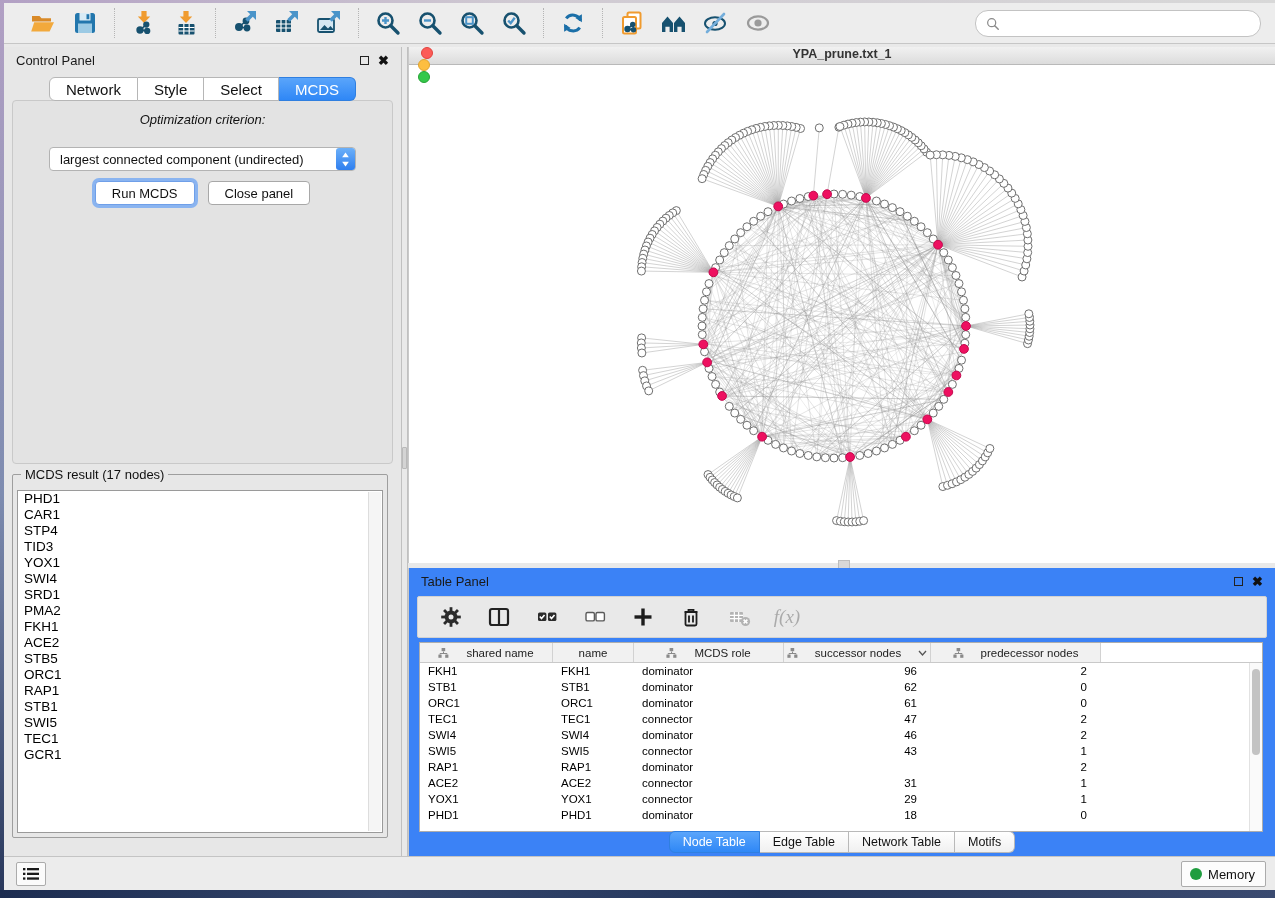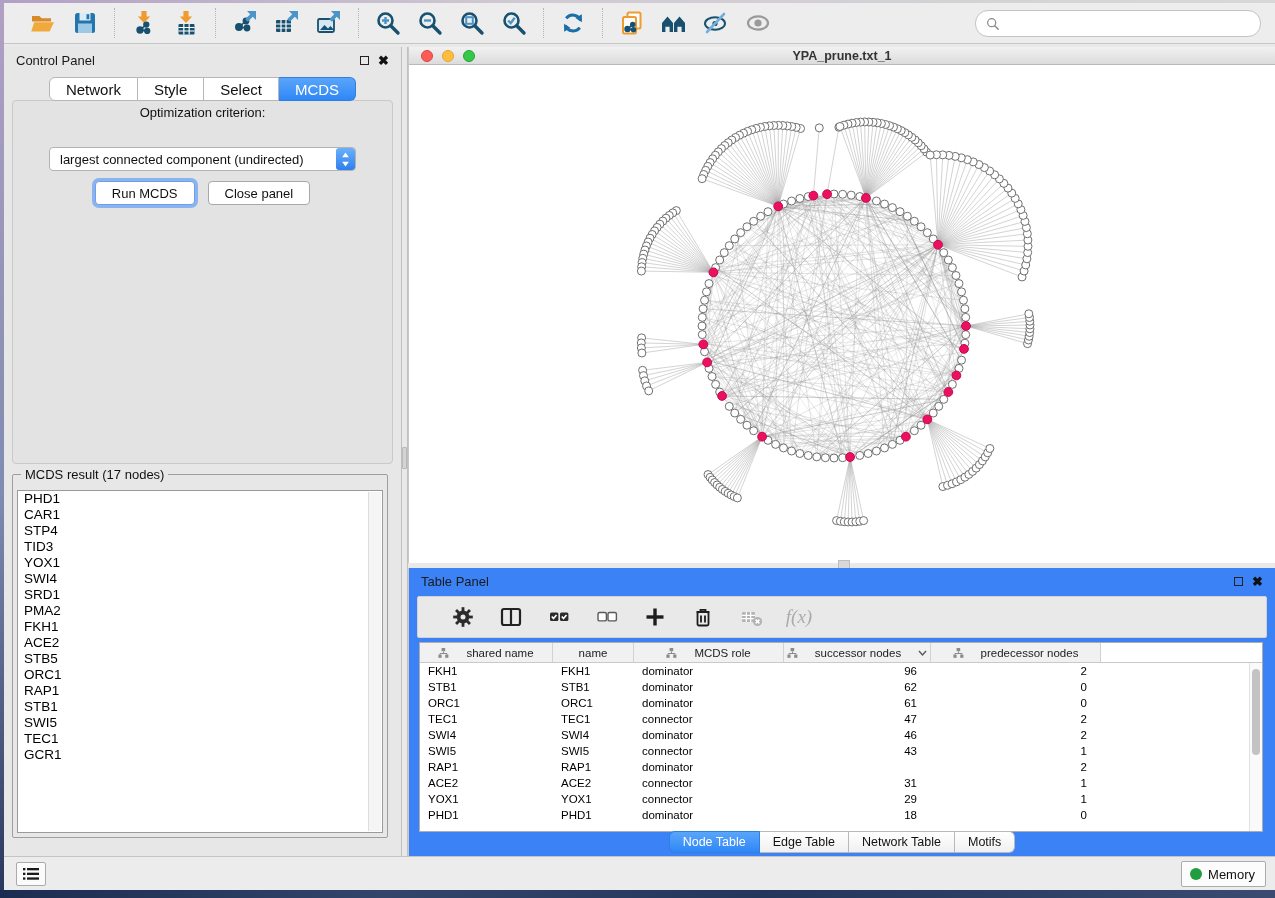--- a/index.html
+++ b/index.html
@@ -35,21 +35,21 @@
   
   .control-panel { position:absolute; left:0; top:44px; width:397px; bottom:34px; background:#e7e7e7; }
   .seg-tabs { position:absolute; top:30px; left:0; right:0; display:flex; justify-content:center; z-index:2; }
   .seg-tab { height:24px; padding:0 16px; display:flex; align-items:center; font-size:15px; background:#fff;
     border:1px solid #b6b6b6; border-left:none; cursor:pointer; color:#111; }
   .seg-tab:first-child { border-left:1px solid #b6b6b6; border-radius:6px 0 0 6px; }
   .seg-tab:last-child { border-radius:0 6px 6px 0; }
   .seg-tab.sel { background:linear-gradient(#5aa5fb,#2f87f6); border-color:#2f7fe0; color:#fff; }
   .cp-inset { position:absolute; top:53px; left:8px; right:8px; height:364px; background:#e3e3e3;
     border:1px solid #c9c9c9; border-radius:4px; }
-  .opt-label { text-align:center; margin-top:4px; font-size:13px; color:#111; }
+  .opt-label { text-align:center; margin-top:11px; font-size:13px; color:#111;font-style:italic; }
   .dropdown { position:absolute; top:46px; left:36px; right:36px; height:24px; background:#fff;
     border:1px solid #b3b3b3; border-radius:4px; display:flex; align-items:center; cursor:pointer; }
   .dropdown .dd-text { flex:1; font-size:13px; padding-left:10px; color:#111; white-space:nowrap; }
   .dd-stepper { width:19px; height:22px; border-radius:3px; margin-right:0px;
     background:linear-gradient(#6cb0f9,#2f7fef); display:flex; align-items:center; justify-content:center; }
   .btn-row { position:absolute; top:80px; left:0; right:0; display:flex; justify-content:center; gap:13px; }
   .cp-btn { height:24px; padding:0 16px; font-size:13px; font-family:inherit; background:#fff;
     border:1px solid #a8a8a8; border-radius:4px; cursor:pointer; color:#111; }
   .cp-btn.focused { box-shadow:0 0 0 3px rgba(100,160,245,.7); border-color:#6f9fe8; }
   .result-group { position:absolute; top:420px; left:8px; width:376px; bottom:18px;
@@ -64,33 +64,33 @@
     border-left:1px solid #c0c0c0; border-right:1px solid #c0c0c0; cursor:col-resize; }
   .vsplit .grip { position:absolute; top:400px; left:0px; width:5px; height:22px; background:#d4d4d4;
     border:1px solid #b9b9b9; border-radius:1px; }
   .hsplit { position:absolute; left:404px; top:560px; right:0; height:5px; background:#e9e9e9; cursor:row-resize; }
   .hsplit .grip-h { position:absolute; left:430px; top:-3px; width:12px; height:10px; background:#d8d8d8; border:1px solid #bdbdbd; }
 
   
   .network-window { position:absolute; left:404px; top:44px; right:0; height:516px; background:#fff;
     border-left:1px solid #c9c9c9; }
   .net-titlebar { height:18px; background:linear-gradient(#f1f1f1,#dcdcdc); border-bottom:1px solid #b9b9b9;
-    display:flex; align-items:center; position:relative; }
+    display:flex; align-items:flex-start; position:relative;flex-direction:column; }
   .tl { width:12px; height:12px; border-radius:50%; margin-left:9px; cursor:pointer; flex:none; }
   .tl.r { background:#fc5b57; border:1px solid #e2433e; margin-left:12px; }
   .tl.y { background:#fdbe40; border:1px solid #e0a430; }
   .tl.g { background:#34c84a; border:1px solid #26a336; }
   .net-title { position:absolute; left:0; right:0; text-align:center; font-size:12.5px; font-weight:700; color:#333; }
   #net-canvas { display:block; width:867px; height:497px; }
 
   
   .table-panel { position:absolute; left:404px; top:565px; right:0; bottom:34px; background:#3b82f6;
     border-left:1px solid #c9c9c9; }
   .tp-toolbar { position:absolute; top:28px; left:8px; right:8px; height:42px; background:#e9e9e9;
-    border:1px solid #d2d2d2; border-radius:2px; display:flex; align-items:center; gap:22px; padding-left:32px; }
+    border:1px solid #d2d2d2; border-radius:2px; display:flex; align-items:center; gap:22px; padding-left:20px; }
   .tp-btn { width:26px; height:26px; display:flex; align-items:center; justify-content:center; cursor:pointer; }
   .tp-btn.disabled { cursor:default; }
   .fx { font-family:"Liberation Serif", serif; font-style:italic; font-size:19px; color:#aaa; }
   .node-table { position:absolute; top:74px; left:10px; right:12px; height:190px; background:#fff;
     border:1px solid #adadad; }
   .t-head { display:flex; height:20px; background:#f1f1f1; border-bottom:1px solid #c9c9c9; }
   .th { display:flex; align-items:center; justify-content:center; gap:17px; font-size:11.5px; color:#222;
     border-right:1px solid #d2d2d2; cursor:pointer; overflow:hidden; white-space:nowrap; }
   .th.filler { border-right:none; background:#fff; cursor:default; }
   .t-body { position:absolute; top:20px; left:0; right:13px; bottom:0; overflow:hidden; }

